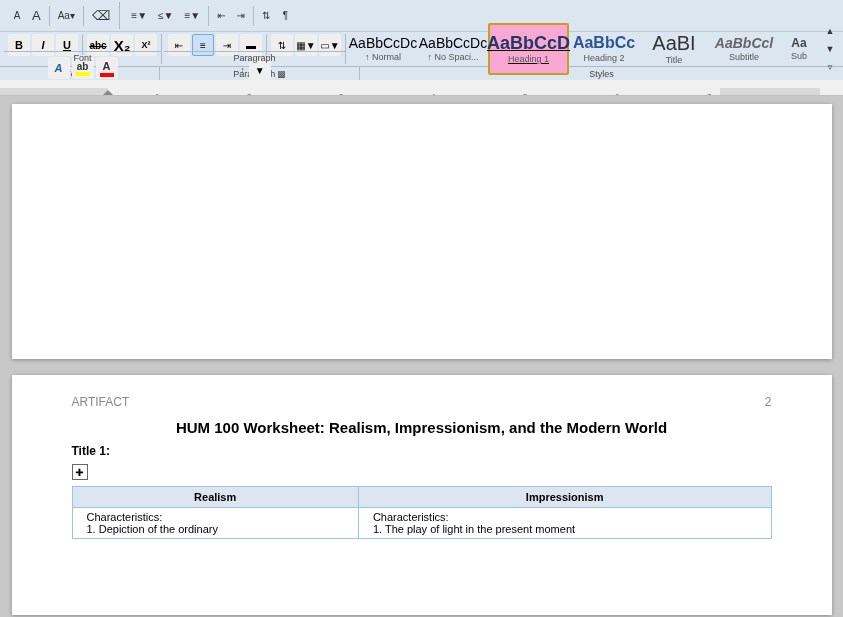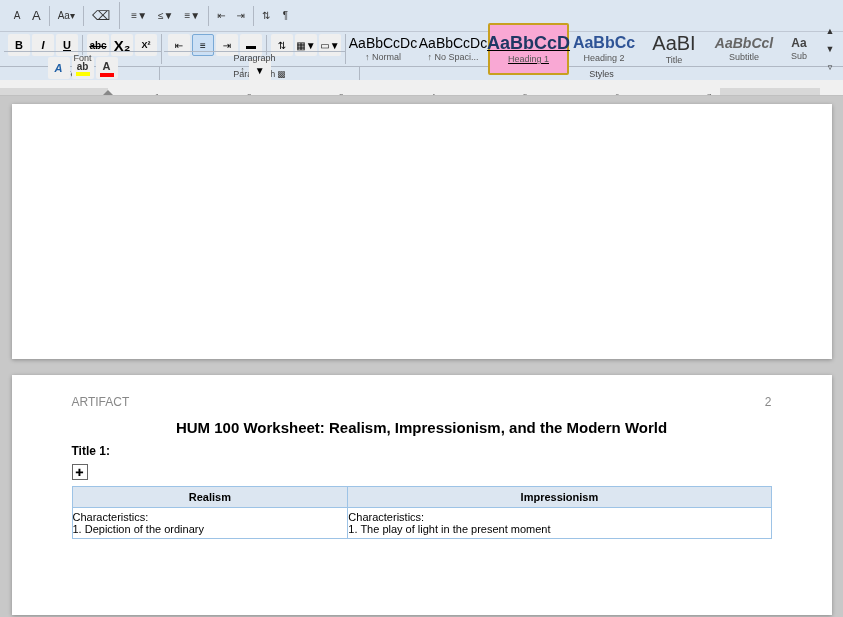--- a/index.html
+++ b/index.html
@@ -51,21 +51,21 @@
     .page-header { color: #888; font-size: 12px; margin-bottom: 10px; display: flex; justify-content: space-between; }
 
     .doc-title { text-align: center; font-weight: bold; font-size: 15px; margin-bottom: 8px; }
 
     .doc-subtitle { font-weight: bold; font-size: 12px; margin-bottom: 6px; }
 
     .table-anchor { display: inline-block; width: 16px; height: 16px; border: 1px solid #666; display: flex; align-items: center; justify-content: center; font-size: 10px; cursor: pointer; margin-bottom: 4px; }
 
     table.comparison { border-collapse: collapse; width: 100%; font-size: 11px; }
     table.comparison th { background: #dce6f1; border: 1px solid #9dc3e6; padding: 4px 8px; font-weight: bold; text-align: center; }
-    table.comparison td { border: 1px solid #9dc3e6; padding: 3px 0; vertical-align: top; }
+    table.comparison td { border: 1px solid #9dc3e6; padding: 3px 14px; vertical-align: top; }
 
     
     ::-webkit-scrollbar { width: 12px; }
     ::-webkit-scrollbar-track { background: #c8c8c8; }
     ::-webkit-scrollbar-thumb { background: #a0a0a0; border: 1px solid #888; }
 
     .ribbon-outer { background: #dce6f1; }
     .fmt-btn { width: 22px; height: 22px; display: flex; align-items: center; justify-content: center; border: 1px solid transparent; border-radius: 2px; cursor: pointer; font-size: 11px; font-weight: bold; }
 
     .align-btn { width: 22px; height: 22px; display: flex; align-items: center; justify-content: center; border: 1px solid transparent; border-radius: 2px; cursor: pointer; font-size: 10px; }

